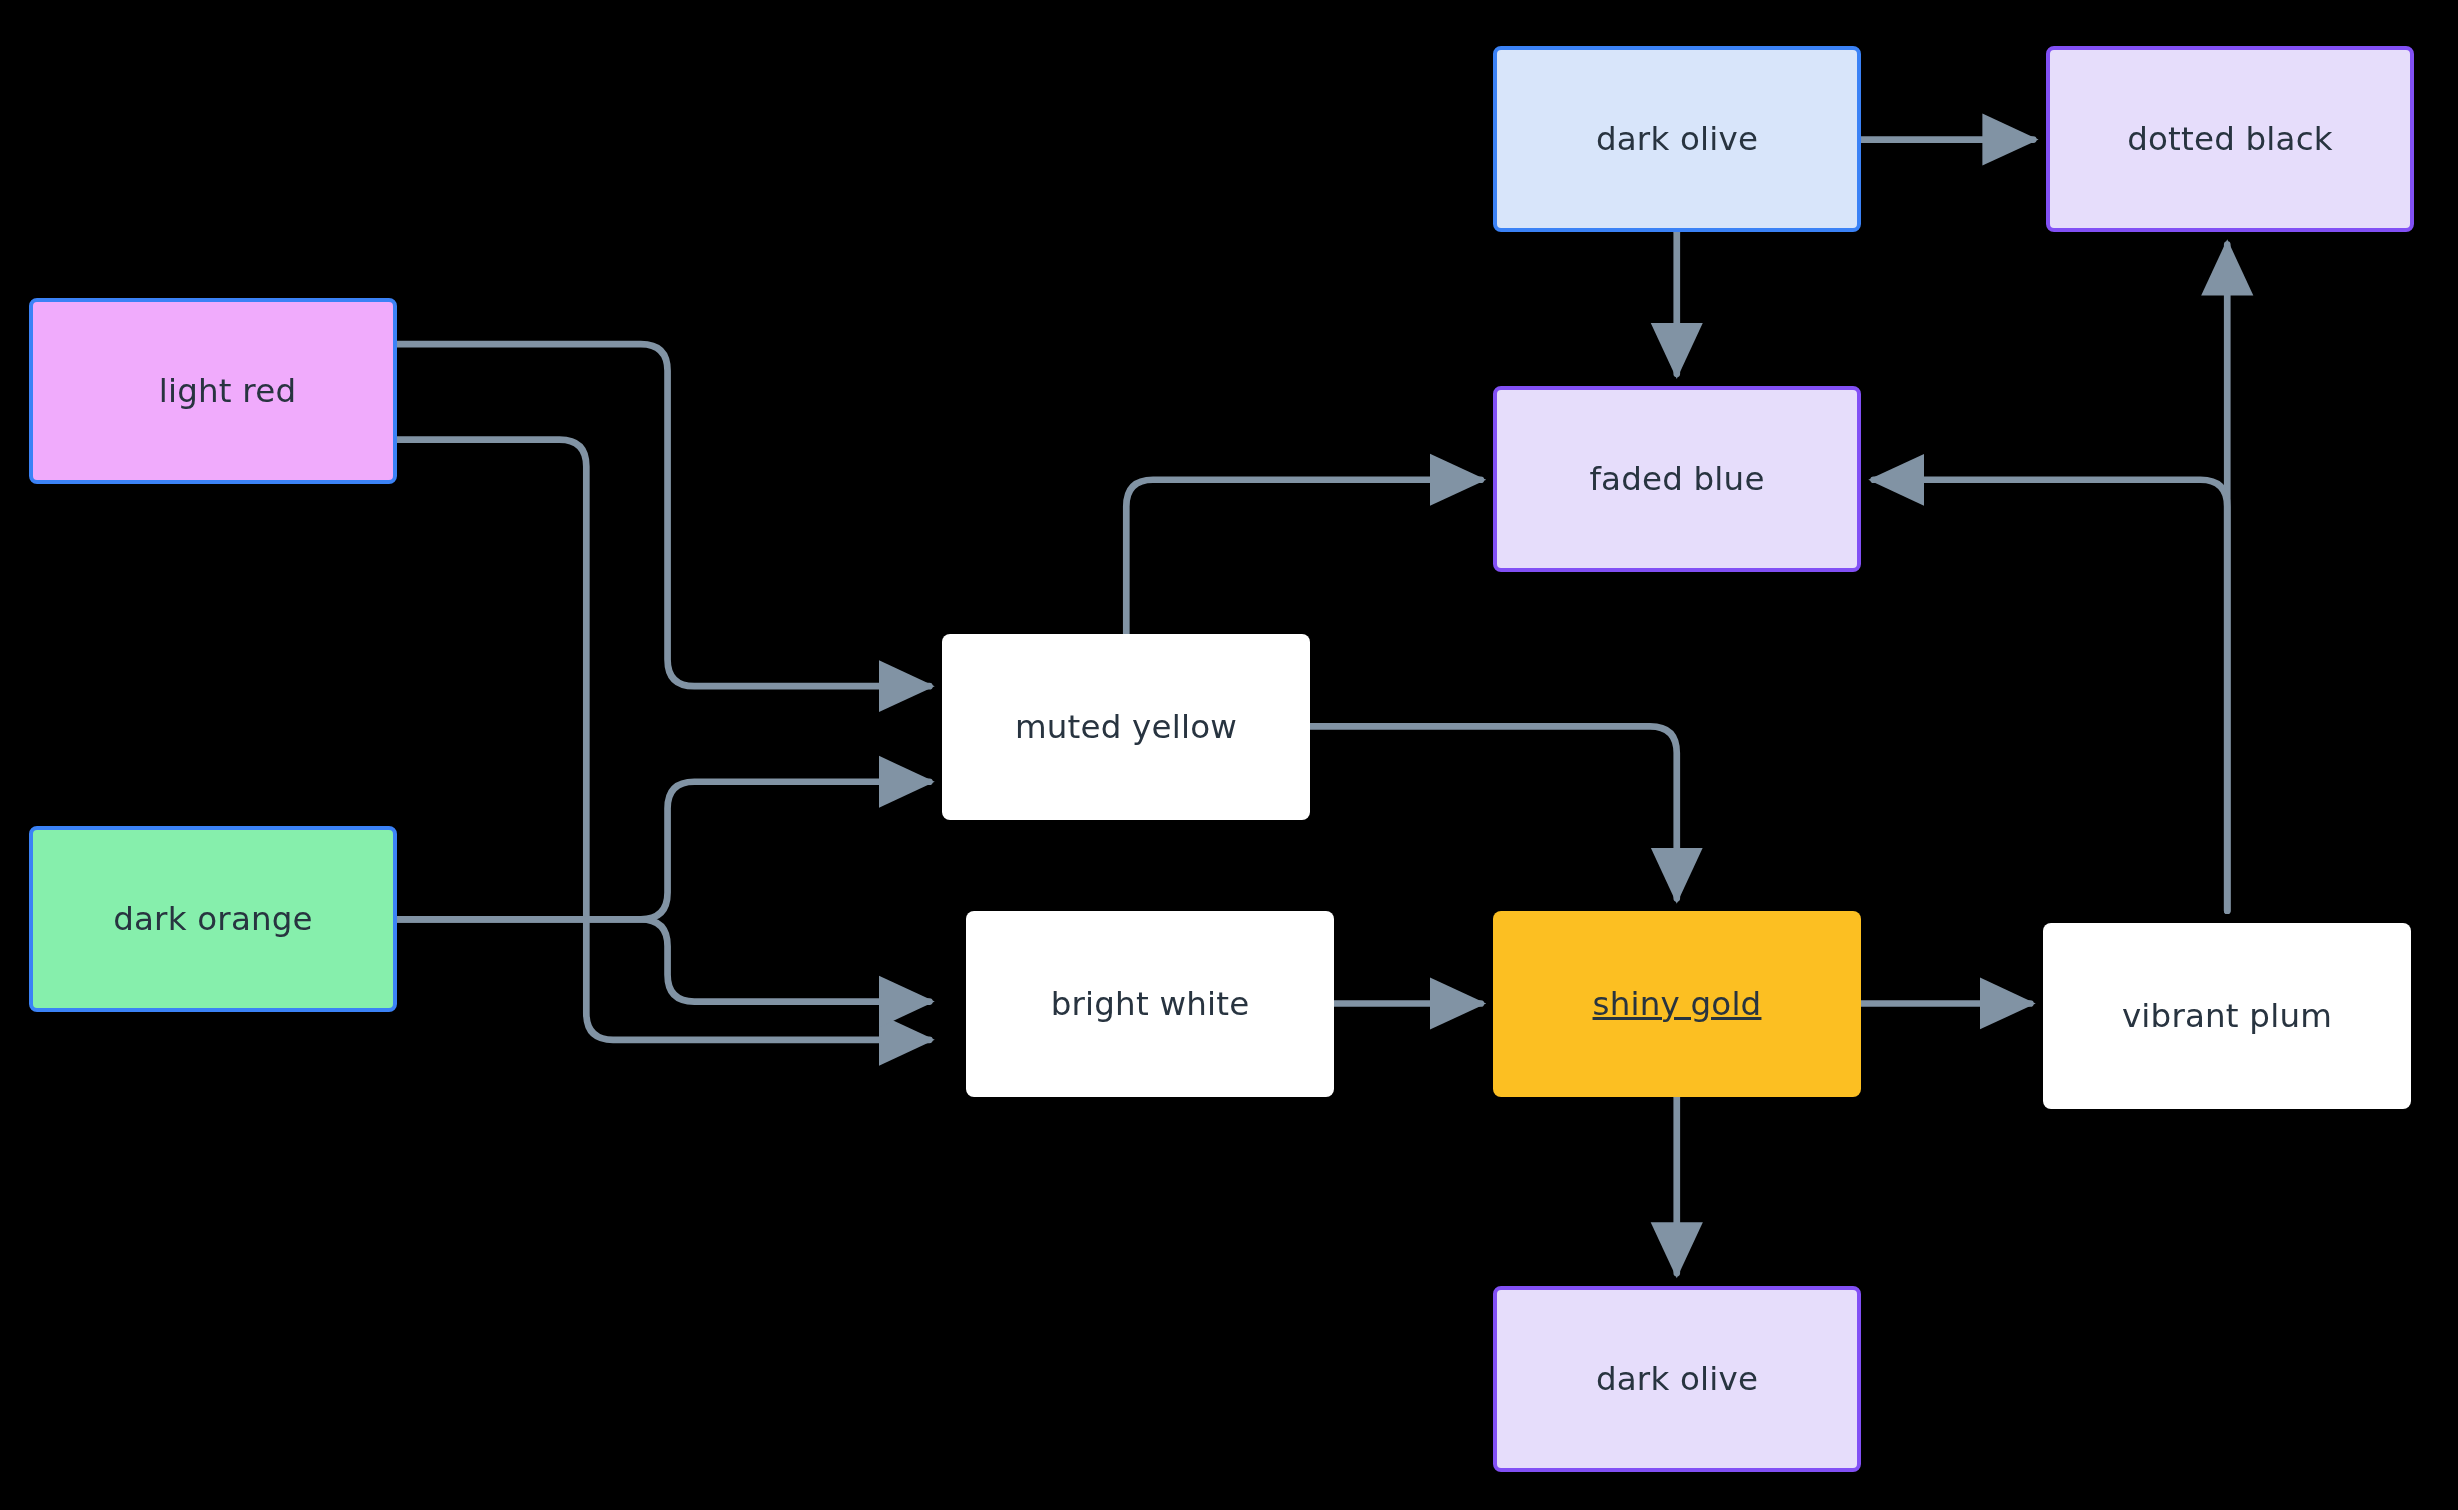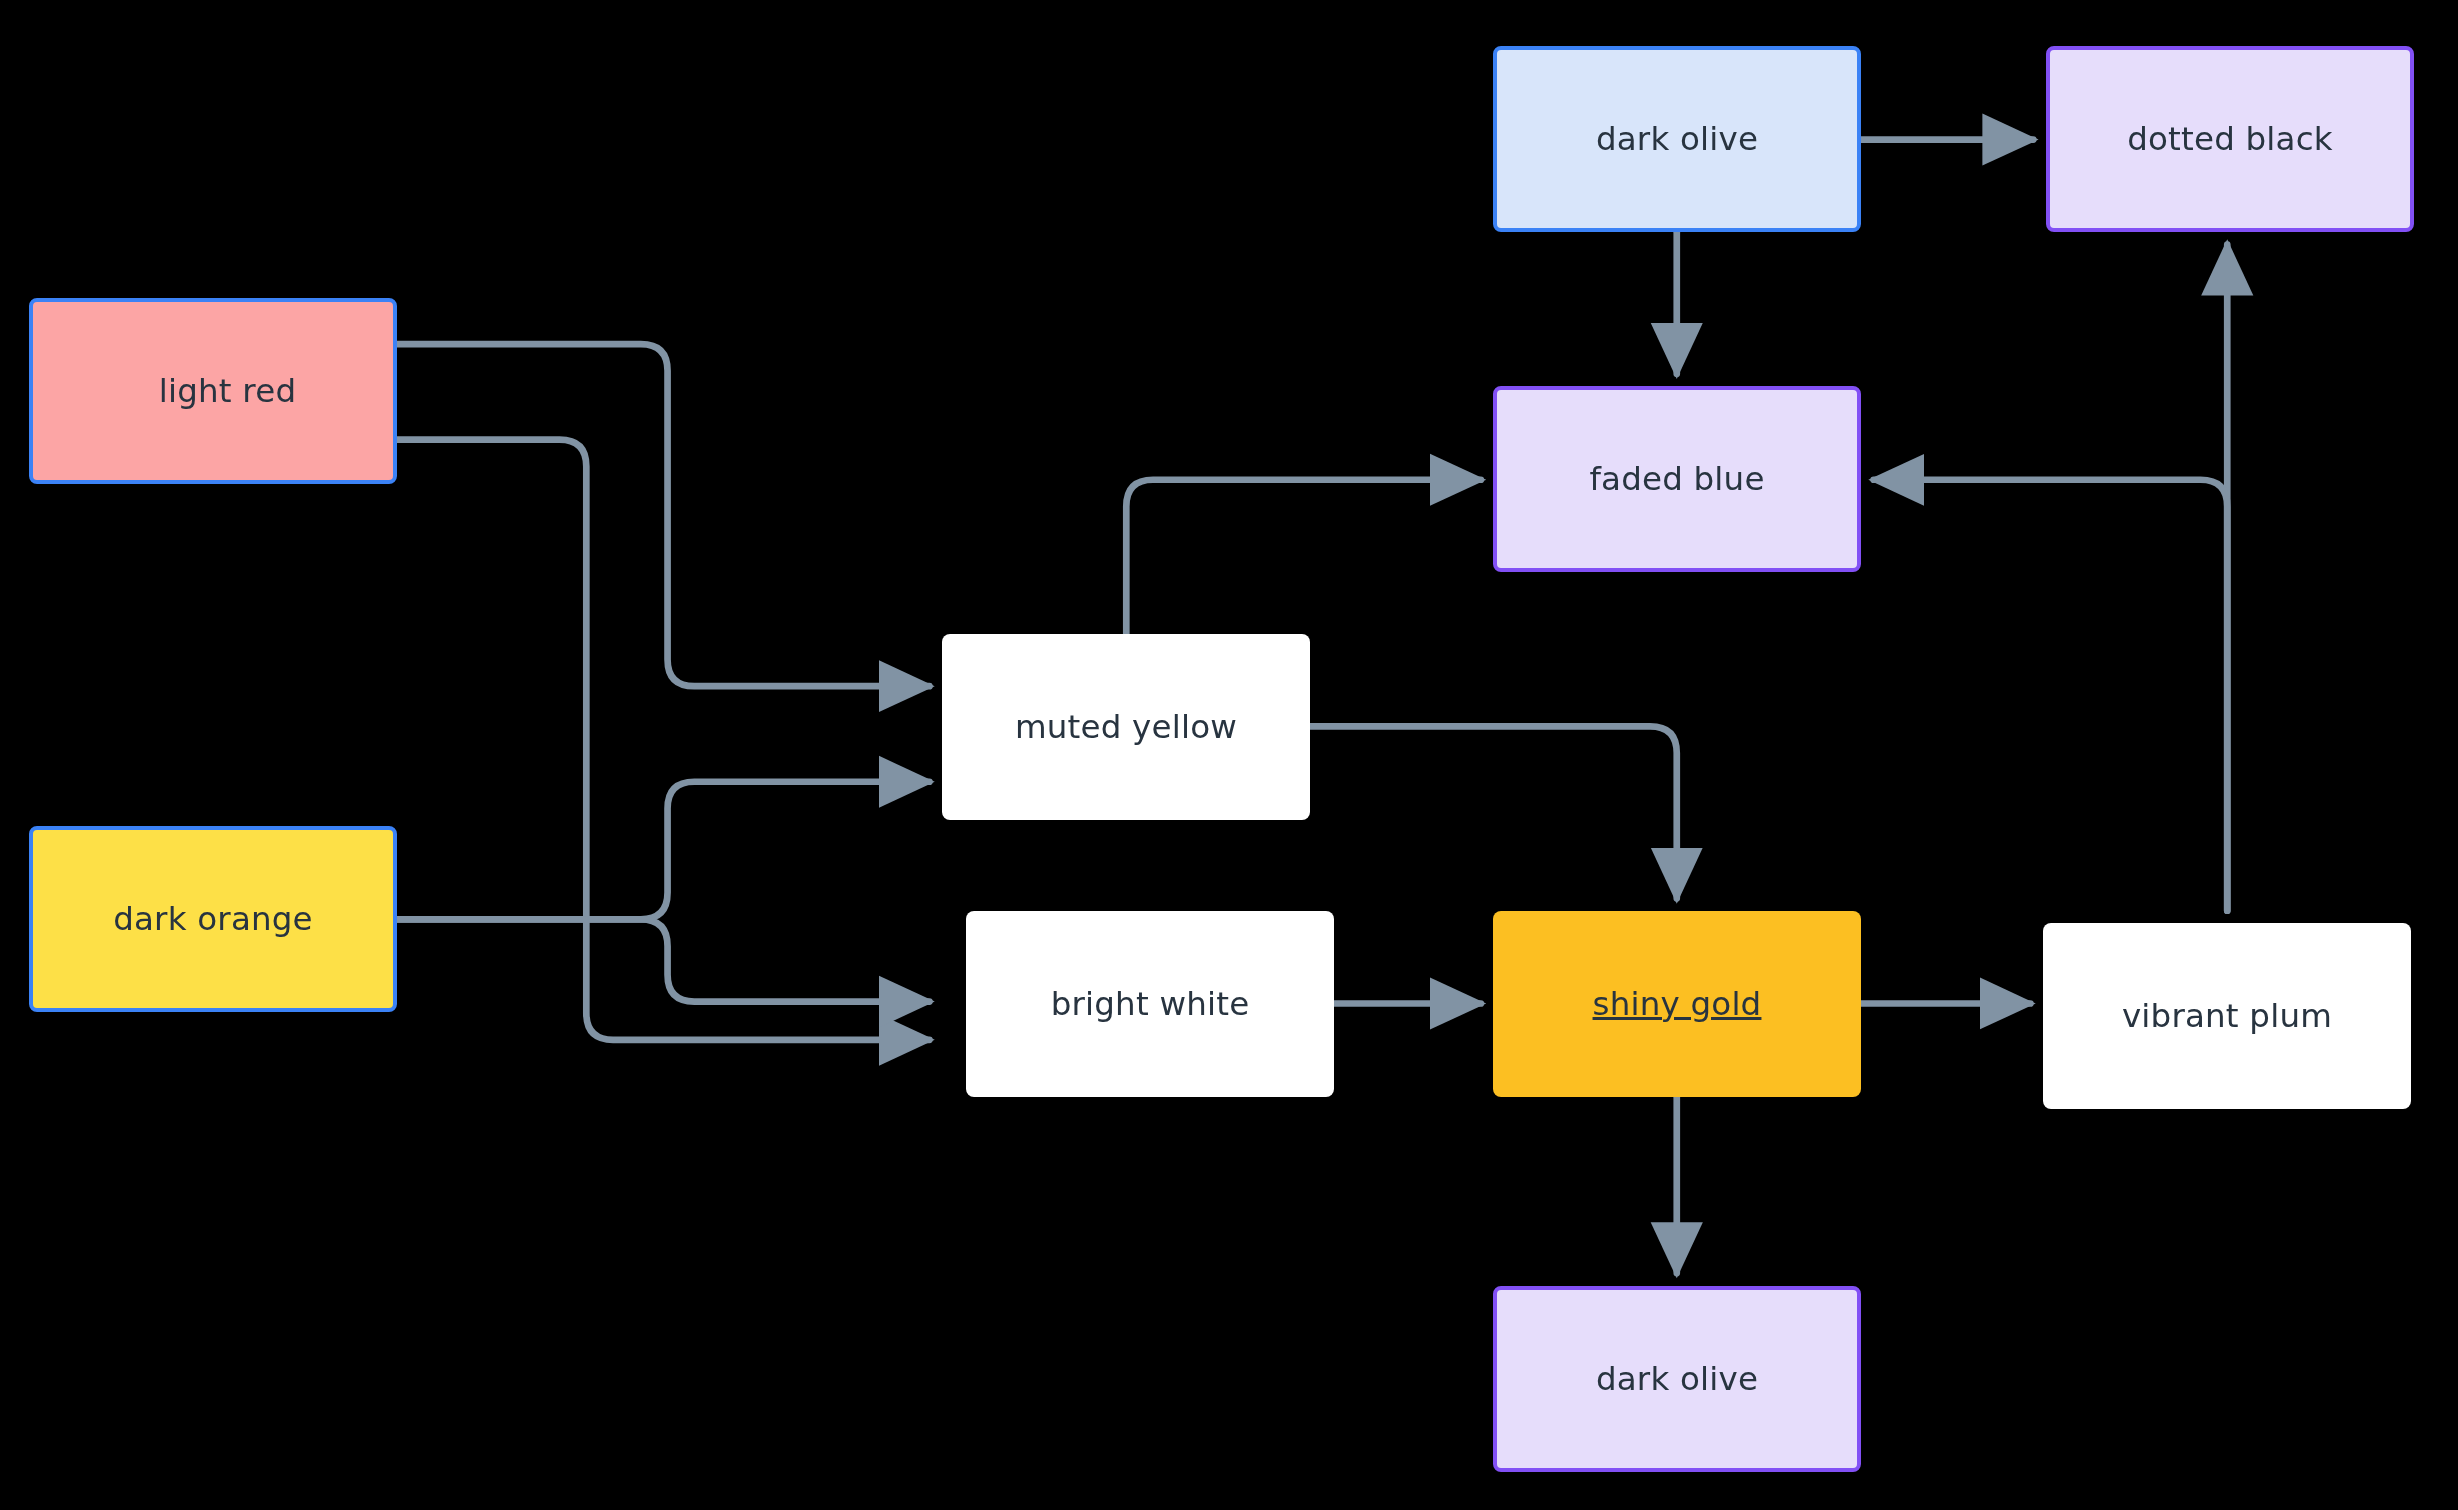--- a/index.html
+++ b/index.html
@@ -75,24 +75,24 @@
       <path d="M 1947 1050 L 2124 1050" marker-end="url(#ah)"></path>
 
       <path d="M 1754 1148 L 1754 1332" marker-end="url(#ah)"></path>
 
       <path d="M 2330 953 L 2330 256" marker-end="url(#ah)"></path>
 
       <path d="M 2330 953 L 2330 530 Q 2330 502 2302 502 L 1960 502" marker-end="url(#ah)"></path>
     </g>
   </svg>
 
-<div class="node" style="left: 29px; top: 298px; width: 368px; height: 186px; background: #fca5a5; border: 4.8px solid rgb(59, 130, 246); color: rgb(40, 52, 64); padding-left: 29px;">
+<div class="node" style="left: 29px; top: 298px; width: 368px; height: 186px; background: #f0abfc; border: 4.8px solid rgb(59, 130, 246); color: rgb(40, 52, 64); padding-left: 29px;">
       <span class="node-label">light red</span>
     </div>
-    <div class="node" style="left: 29px; top: 826px; width: 368px; height: 186px; background: #fde047; border: 4.8px solid rgb(59, 130, 246); color: rgb(40, 52, 64);">
+    <div class="node" style="left: 29px; top: 826px; width: 368px; height: 186px; background: #86efac; border: 4.8px solid rgb(59, 130, 246); color: rgb(40, 52, 64);">
       <span class="node-label">dark orange</span>
     </div>
     <div class="node" style="left: 942px; top: 634px; width: 368px; height: 186px; background: rgb(255, 255, 255); border: none; color: rgb(40, 52, 64);">
       <span class="node-label">muted yellow</span>
     </div>
     <div class="node" style="left: 942px; top: 911px; width: 368px; height: 186px; background: rgb(255, 255, 255); border: none; color: rgb(40, 52, 64); margin-left: 24px;">
       <span class="node-label">bright white</span>
     </div>
     <div class="node" style="left: 1493px; top: 46px; width: 368px; height: 186px; background: rgb(216, 229, 250); border: 4.8px solid rgb(59, 130, 246); color: rgb(40, 52, 64);">
       <span class="node-label">dark olive</span>

